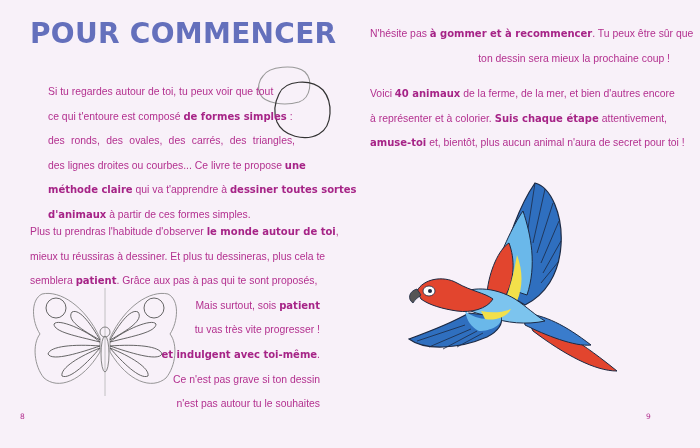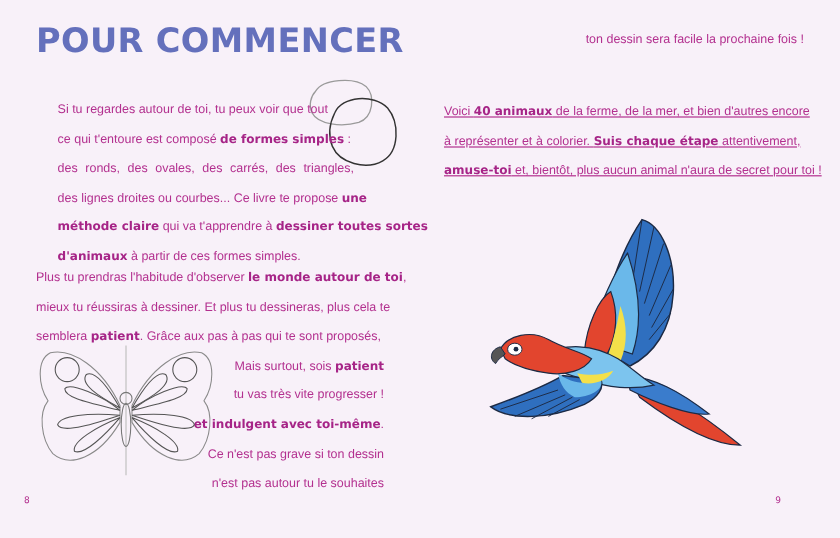--- a/index.html
+++ b/index.html
@@ -88,24 +88,25 @@
       <ellipse cx="75" cy="46" rx="5" ry="5" stroke="#777"></ellipse>
       <ellipse cx="75" cy="68" rx="4" ry="18" stroke="#777"></ellipse>
     </g>
   </svg>
 
   <div class="pagenum" style="left:20px;">8</div>
 </div>
 
 <div class="page right">
   <div class="p" style="left:20px;top:22px;width:300px;">
-    <span class="line"><span>ton dessin sera facile la prochaine fois !</span></span>
+    <span class="line"><span>N'hésite pas </span><b>à gommer et à recommencer</b><span>. Tu peux être sûr que</span></span>
+    <span class="line"><span>ton dessin sera mieux la prochaine coup !</span></span>
   </div>
 
-  <div class="p" style="left:20px;top:82px;width:300px;text-decoration:underline;">
+  <div class="p" style="left:20px;top:82px;width:300px;">
     <span class="line"><span>Voici </span><b>40 animaux</b><span> de la ferme, de la mer, et bien d'autres encore</span></span>
     <span class="line justify" style="width:297px"><span>à représenter et à colorier. </span><b>Suis chaque étape</b><span> attentivement,</span></span>
     <span class="line"><b>amuse-toi</b><span> et, bientôt, plus aucun animal n'aura de secret pour toi !</span></span>
   </div>
 
   <svg style="left:45px;top:175px" width="240" height="200" viewBox="0 0 240 200">
 
     <path d="M100,112 C110,80 118,40 140,8 C156,12 168,40 166,70 C164,100 150,120 130,130 Z" fill="#2f6fbf" stroke="#1c2a44" stroke-width="1.2"></path>
     <g stroke="#1c2a44" stroke-width="0.8" fill="none">
       <path d="M140,8 L132,60"></path>

